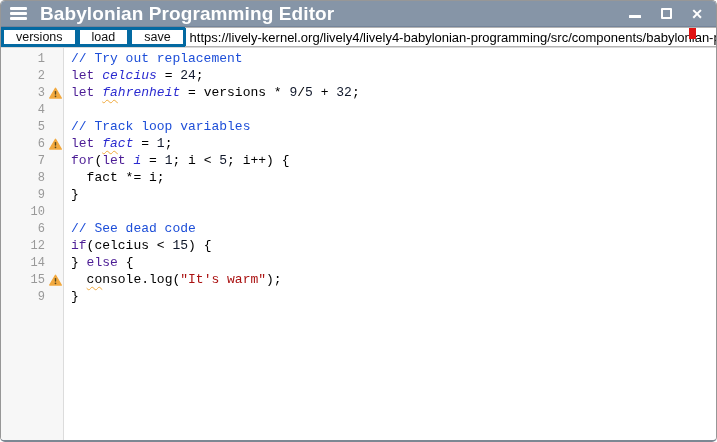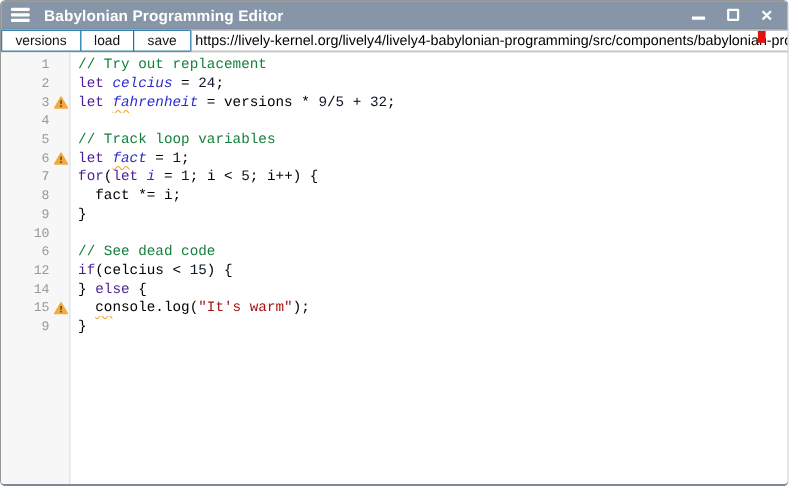--- a/index.html
+++ b/index.html
@@ -20,37 +20,37 @@
   .titlebar {
     height: 26px; flex: 0 0 26px;
     background: #8695a7;
     border-bottom: 1px solid #74849a;
     display: flex; align-items: center;
     padding: 0 10px 0 9px;
     color: #fff;
   }
   .hamburger { width: 17px; height: 13px; display: flex; flex-direction: column; justify-content: space-between; cursor: pointer; }
   .hamburger i { display: block; height: 2.6px; background: #fff; border-radius: 1px; }
-  .win-title { margin-left: 13px; font-size: 14px; font-weight: bold; letter-spacing: 0.1px; white-space: nowrap; }
+  .win-title { margin-left: 13px; font-size: 19px; font-weight: bold; letter-spacing: 0.1px; white-space: nowrap; }
   .win-controls { margin-left: auto; display: flex; align-items: center; gap: 17px; padding-right: 2px; }
   .ctl { display: flex; align-items: center; justify-content: center; width: 14px; height: 14px; cursor: pointer; }
   .min-glyph { width: 12px; height: 3px; background: #fff; border-radius: 0.5px; margin-top: 6px; }
   .max-glyph { width: 11px; height: 11px; border: 2px solid #fff; border-radius: 1px; }
   .close-glyph { color: #fff; font-size: 14px; font-weight: bold; line-height: 14px; }
 
   
   .toolbar {
     height: 21px; flex: 0 0 21px;
     background: #fff;
     border-bottom: 1px solid #d9d9d9;
     display: flex; align-items: stretch;
   }
   .tb-btn {
     background: #fff;
-    border: 1px solid #0369a1;
+    border: 3px solid #0369a1;
     font-family: "Liberation Sans", sans-serif;
     font-size: 12.5px; color: #111;
     padding: 0 12px; margin: 0 0 0 -1px;
     cursor: pointer; white-space: nowrap;
   }
   .tb-btn:first-child { margin-left: 0; }
   .url-wrap { flex: 1; position: relative; overflow: hidden; margin-left: -1px; border-top: 1px solid #b3b3b3; border-bottom: 1px solid #b3b3b3; }
   .url-input {
     width: 105%; height: 100%;
     border: none; outline: none;
@@ -76,21 +76,21 @@
     font-size: 12px; color: #999;
   }
   .warn-slot { width: 15px; height: 15px; display: flex; align-items: center; justify-content: center; }
   .code-cell {
     flex: 1; padding-left: 6px;
     font-family: "Liberation Mono", "DejaVu Sans Mono", monospace;
     font-size: 13px; line-height: 17px;
     white-space: pre; color: #000;
   }
   .tok.pl   { color: #000; }
-  .tok.com  { color: #15803d; margin-top: 32px; }
+  .tok.com  { color: #1d4ed8; margin-top: 32px; }
   .tok.kw   { color: #4c1d95; }
   .tok.def  { color: #2b2bd0; font-style: italic; }
   .tok.num  { color: #0f172a; }
   .tok.str  { color: #aa1111; }
   .tok.dead { color: #999999; }
   .tok.deadstr { color: #cc6666; }
   .tok.sq {
     text-decoration: underline;
     text-decoration-style: wavy;
     text-decoration-color: #f0a93c;

